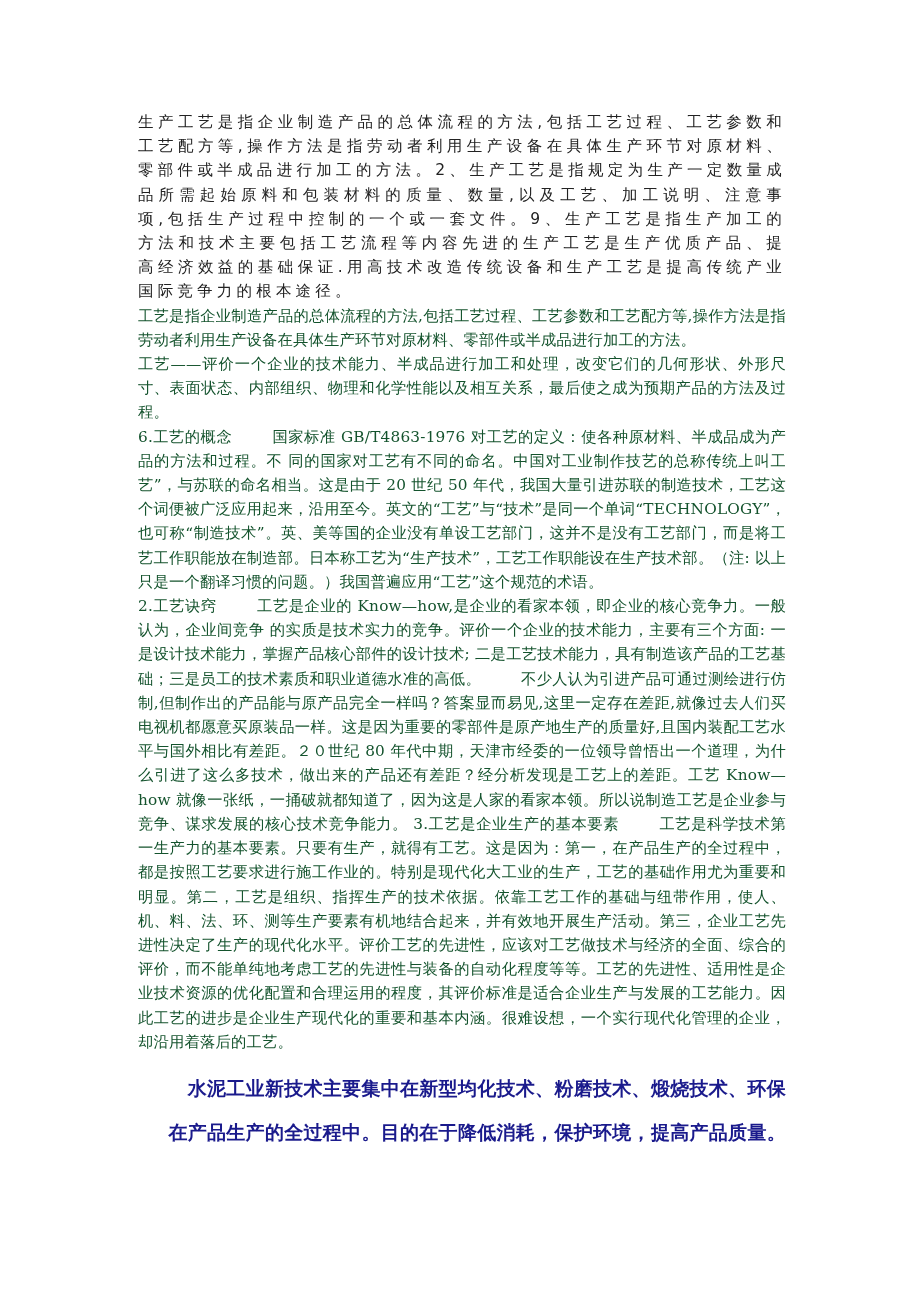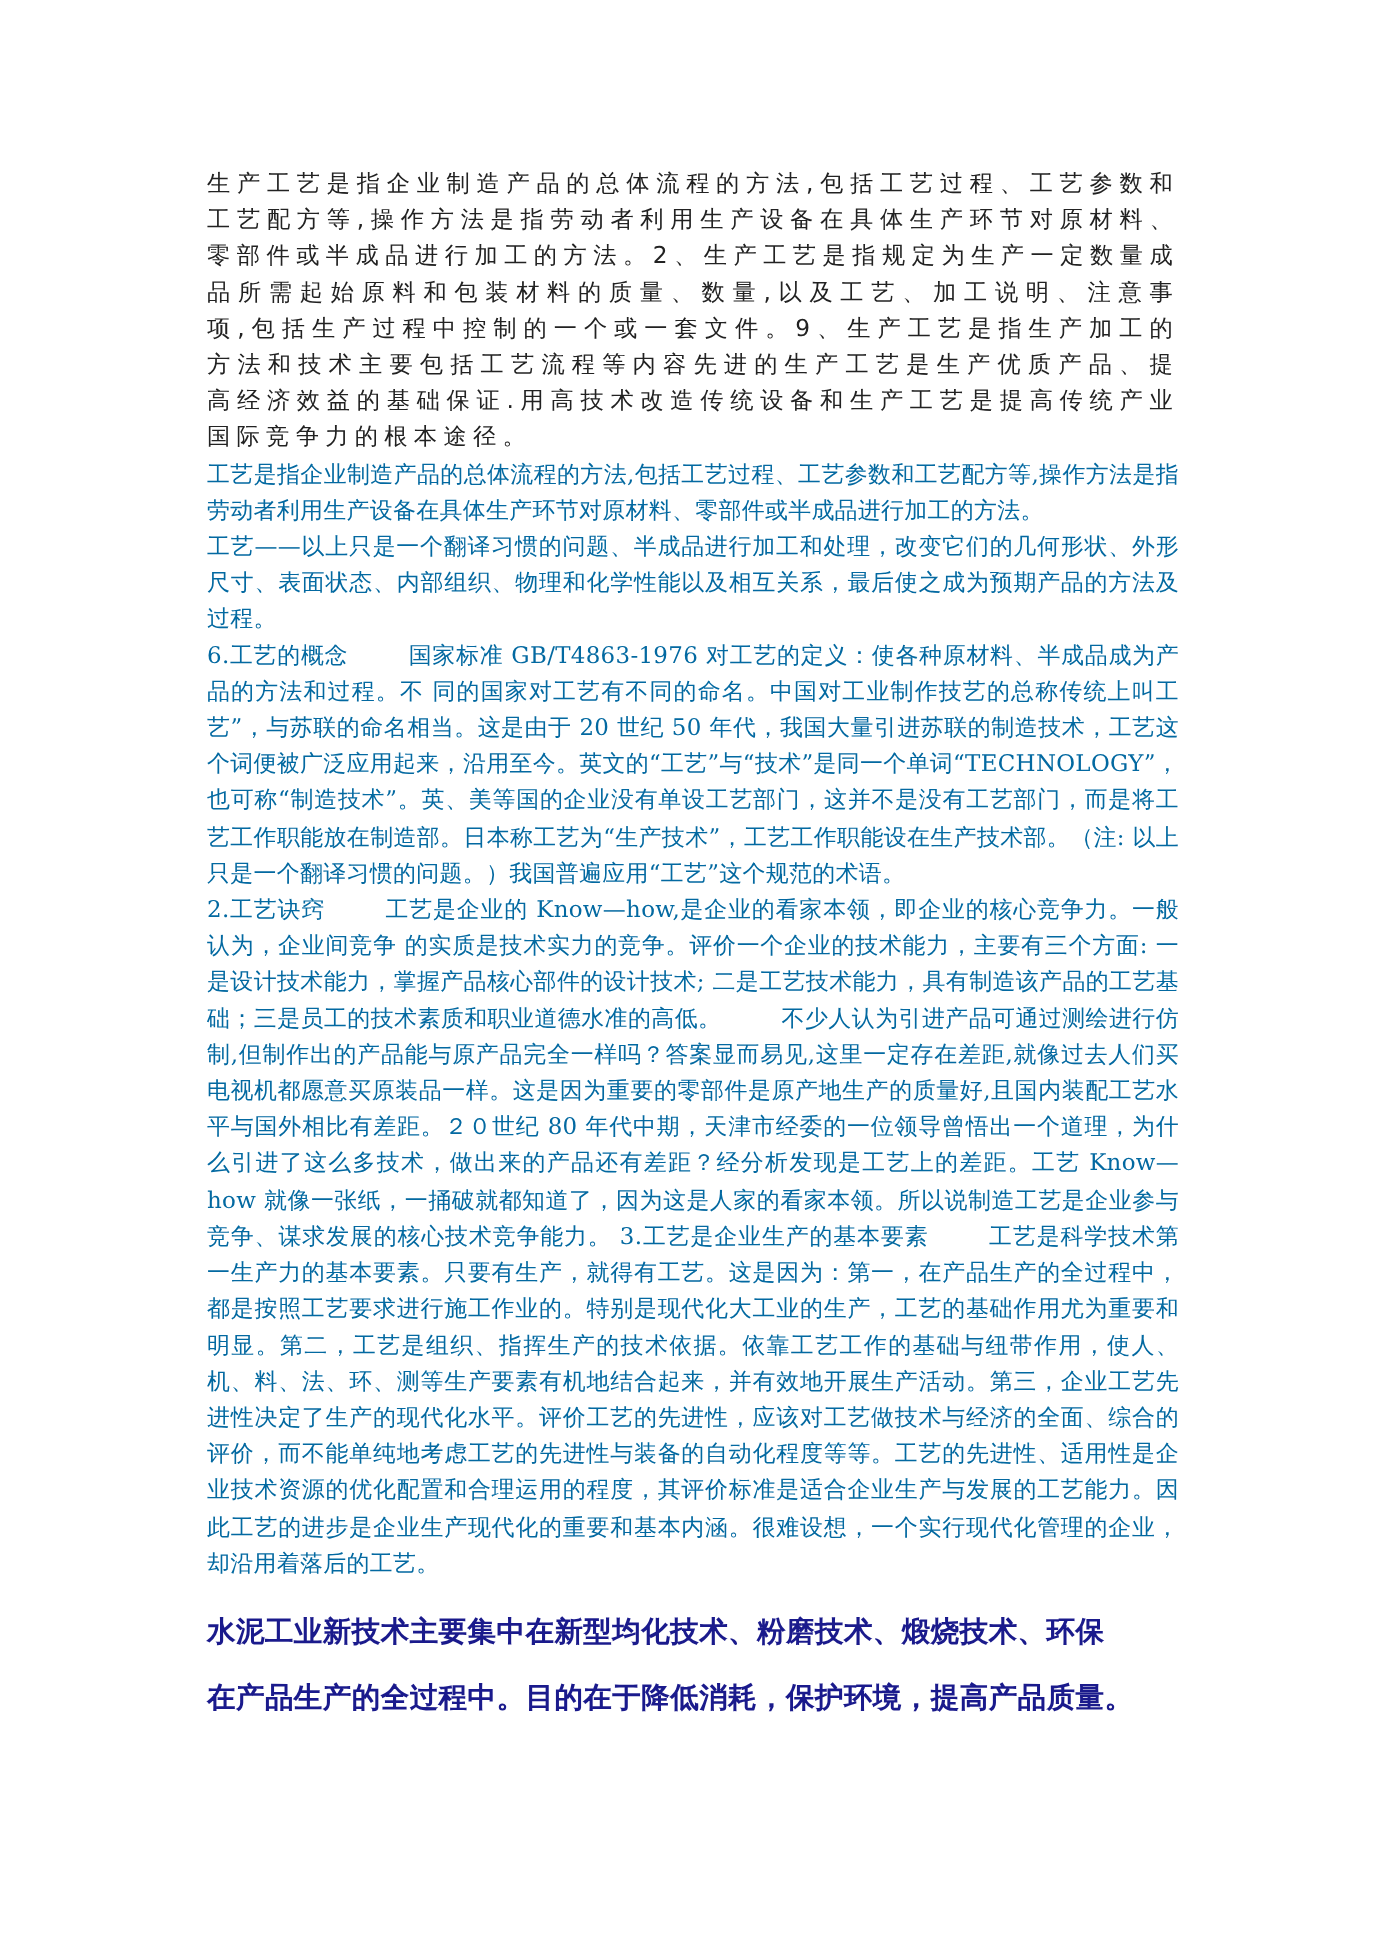--- a/index.html
+++ b/index.html
@@ -2,32 +2,32 @@
 <html><head>
   <meta charset="utf-8">
   <style>
     html, body { margin:0; padding:0; background:#ffffff; }
     body { width:920px; height:1302px; position:relative; overflow:hidden;
            font-family:"DejaVu Serif","Liberation Serif",serif; color:#111; }
     .page { position:absolute; left:138px; top:110px; width:648px; }
     .p1 { font-size:15.5px; line-height:24.2px; letter-spacing:4.2px; text-align:justify;
           color:#222; margin:0; font-family:"DejaVu Sans","Liberation Sans",sans-serif; }
     .p2 { font-size:15.3px; line-height:24.2px; letter-spacing:0.2px; text-align:justify;
-          color:#0369a1; margin:0; font-family:"DejaVu Serif","Liberation Serif",serif; }
+          color:#14532d; margin:0; font-family:"DejaVu Serif","Liberation Serif",serif; }
     .p2 .gap { display:inline-block; width:40px; }
-    .blue { margin-top:12px; }
+    .blue { margin-top:12px;text-align:right; }
     .blue p { margin:0; font-size:19px; line-height:44px; font-weight:bold; color:#1a1a8c;
               font-family:"DejaVu Sans","Liberation Sans",sans-serif; letter-spacing:0.3px; white-space:nowrap; }
   </style>
 </head>
 <body>
 
 <div class="page">
   <p class="p1">生产工艺是指企业制造产品的总体流程的方法,包括工艺过程、工艺参数和工艺配方等,操作方法是指劳动者利用生产设备在具体生产环节对原材料、零部件或半成品进行加工的方法。2、生产工艺是指规定为生产一定数量成品所需起始原料和包装材料的质量、数量,以及工艺、加工说明、注意事项,包括生产过程中控制的一个或一套文件。9、生产工艺是指生产加工的方法和技术主要包括工艺流程等内容先进的生产工艺是生产优质产品、提高经济效益的基础保证.用高技术改造传统设备和生产工艺是提高传统产业国际竞争力的根本途径。</p>
   <p class="p2">工艺是指企业制造产品的总体流程的方法,包括工艺过程、工艺参数和工艺配方等,操作方法是指劳动者利用生产设备在具体生产环节对原材料、零部件或半成品进行加工的方法。</p>
-  <p class="p2">工艺——以上只是一个翻译习惯的问题、半成品进行加工和处理，改变它们的几何形状、外形尺寸、表面状态、内部组织、物理和化学性能以及相互关系，最后使之成为预期产品的方法及过程。</p>
+  <p class="p2">工艺——评价一个企业的技术能力、半成品进行加工和处理，改变它们的几何形状、外形尺寸、表面状态、内部组织、物理和化学性能以及相互关系，最后使之成为预期产品的方法及过程。</p>
   <p class="p2"><span>6.工艺的概念</span><span class="gap"></span><span>国家标准 GB/T4863-1976 对工艺的定义：使各种原材料、半成品成为产品的方法和过程。不 同的国家对工艺有不同的命名。中国对工业制作技艺的总称传统上叫工艺”，与苏联的命名相当。这是由于 20 世纪 50 年代，我国大量引进苏联的制造技术，工艺这个词便被广泛应用起来，沿用至今。英文的“工艺”与“技术”是同一个单词“TECHNOLOGY”，也可称“制造技术”。英、美等国的企业没有单设工艺部门，这并不是没有工艺部门，而是将工艺工作职能放在制造部。日本称工艺为“生产技术”，工艺工作职能设在生产技术部。（注: 以上只是一个翻译习惯的问题。）我国普遍应用“工艺”这个规范的术语。</span></p>
   <p class="p2"><span>2.工艺诀窍</span><span class="gap"></span><span>工艺是企业的 Know—how,是企业的看家本领，即企业的核心竞争力。一般认为，企业间竞争 的实质是技术实力的竞争。评价一个企业的技术能力，主要有三个方面: 一是设计技术能力，掌握产品核心部件的设计技术; 二是工艺技术能力，具有制造该产品的工艺基础；三是员工的技术素质和职业道德水准的高低。</span><span class="gap"></span><span>不少人认为引进产品可通过测绘进行仿制,但制作出的产品能与原产品完全一样吗？答案显而易见,这里一定存在差距,就像过去人们买电视机都愿意买原装品一样。这是因为重要的零部件是原产地生产的质量好,且国内装配工艺水平与国外相比有差距。２０世纪 80 年代中期，天津市经委的一位领导曾悟出一个道理，为什么引进了这么多技术，做出来的产品还有差距？经分析发现是工艺上的差距。工艺 Know—how 就像一张纸，一捅破就都知道了，因为这是人家的看家本领。所以说制造工艺是企业参与竞争、谋求发展的核心技术竞争能力。</span> <span>3.工艺是企业生产的基本要素</span><span class="gap"></span><span>工艺是科学技术第一生产力的基本要素。只要有生产，就得有工艺。这是因为：第一，在产品生产的全过程中，都是按照工艺要求进行施工作业的。特别是现代化大工业的生产，工艺的基础作用尤为重要和明显。第二，工艺是组织、指挥生产的技术依据。依靠工艺工作的基础与纽带作用，使人、机、料、法、环、测等生产要素有机地结合起来，并有效地开展生产活动。第三，企业工艺先进性决定了生产的现代化水平。评价工艺的先进性，应该对工艺做技术与经济的全面、综合的评价，而不能单纯地考虑工艺的先进性与装备的自动化程度等等。工艺的先进性、适用性是企业技术资源的优化配置和合理运用的程度，其评价标准是适合企业生产与发展的工艺能力。因此工艺的进步是企业生产现代化的重要和基本内涵。很难设想，一个实行现代化管理的企业，却沿用着落后的工艺。</span></p>
   <div class="blue">
     <p>水泥工业新技术主要集中在新型均化技术、粉磨技术、煅烧技术、环保</p>
     <p>在产品生产的全过程中。目的在于降低消耗，保护环境，提高产品质量。</p>
   </div>
 </div>
 
 </body></html>

